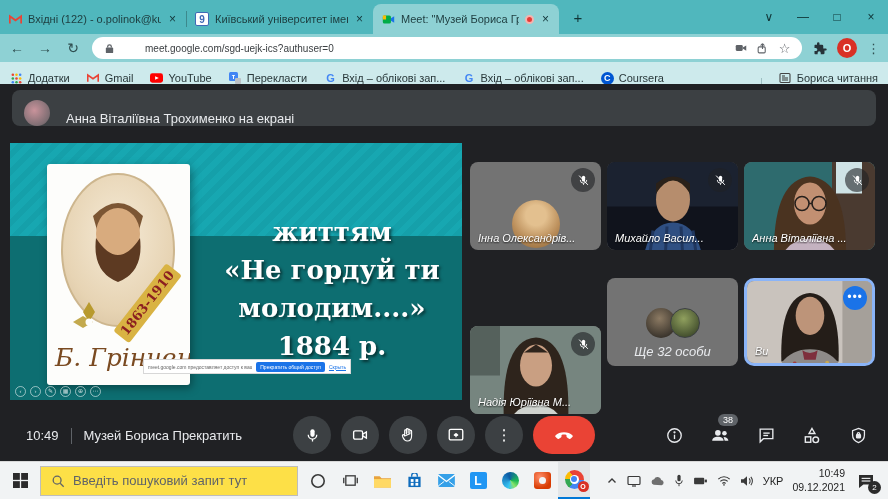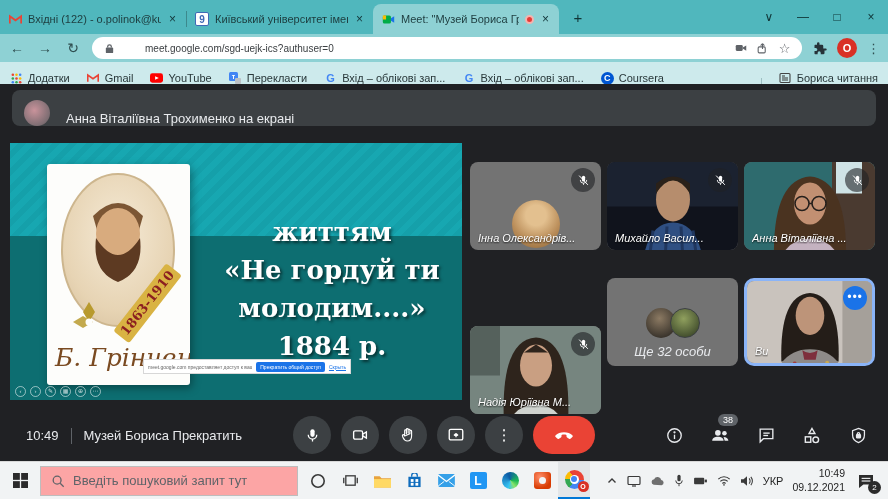--- a/index.html
+++ b/index.html
@@ -75,21 +75,21 @@
   .mb-center { position:absolute; left:50%; top:6px; transform:translateX(-50%); display:flex; gap:10px; align-items:center; }
   .cbtn { width:38px; height:38px; border-radius:50%; background:#3c4043; display:flex; align-items:center; justify-content:center; }
   .cbtn.end { width:62px; border-radius:19px; background:#ea4335; }
   .mb-right { position:absolute; right:18px; top:0; height:51px; display:flex; align-items:center; gap:22px; }
   .rbtn { position:relative; width:24px; height:24px; display:flex; align-items:center; justify-content:center; }
   .badge38 { position:absolute; top:-10px; left:10px; background:#5f6368; color:#fff; font-size:9px; padding:1px 5px; border-radius:8px; }
 
   
   .taskbar { position:absolute; left:0; top:461px; width:888px; height:38px; background:#f1f3f4; border-top:1px solid #d8d8d8; display:flex; align-items:center; padding:0 4px; gap:0; }
   .tb-ic { width:32px; height:38px; display:flex; align-items:center; justify-content:center; flex:0 0 auto; }
-  .tb-search { width:258px; height:30px; background:#fca5a5; border:1px solid #bdbdbd; display:flex; align-items:center; gap:8px; padding:8px 10px; margin:0 4px; font-size:13px; color:#5f6368; flex:0 0 auto; white-space:nowrap; overflow:hidden; }
+  .tb-search { width:258px; height:30px; background:#fde047; border:1px solid #bdbdbd; display:flex; align-items:center; gap:8px; padding:8px 10px; margin:0 4px; font-size:13px; color:#5f6368; flex:0 0 auto; white-space:nowrap; overflow:hidden; }
   .chrome-active { background:#e3e6e8; border-bottom:3px solid #0078d7; height:38px; }
   .tray { margin-left:auto; display:flex; align-items:center; gap:9px; padding-right:6px; }
   .tray .t { font-size:11px; color:#1f1f1f; }
   .clock { text-align:right; font-size:10.5px; color:#1f1f1f; line-height:1.25; }
   .notif { position:relative; width:24px; height:24px; display:flex; align-items:center; justify-content:center; }
   .notif .b { position:absolute; right:-3px; bottom:-1px; background:#2b2b2b; color:#fff; border-radius:50%; width:13px; height:13px; font-size:8px; line-height:13px; text-align:center; }
 
   svg { display:block; }
 </style>
 </head>

